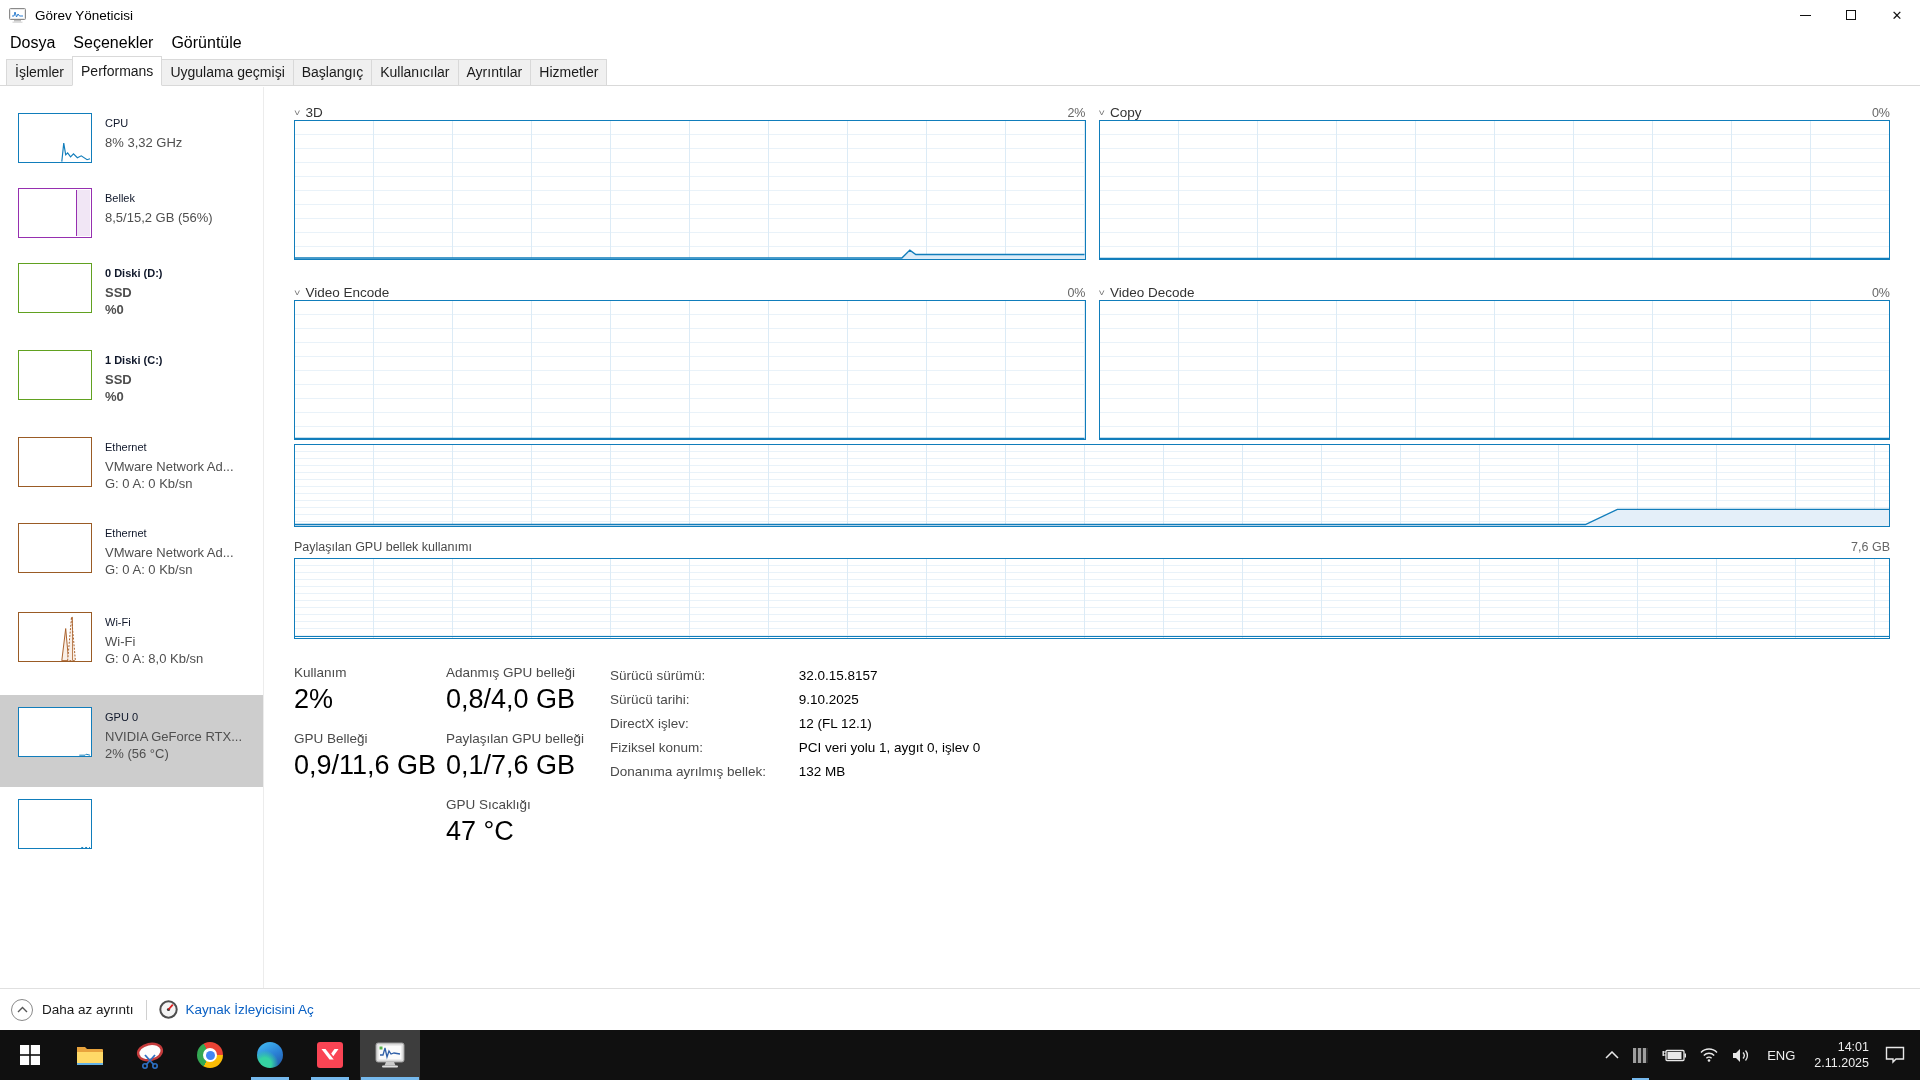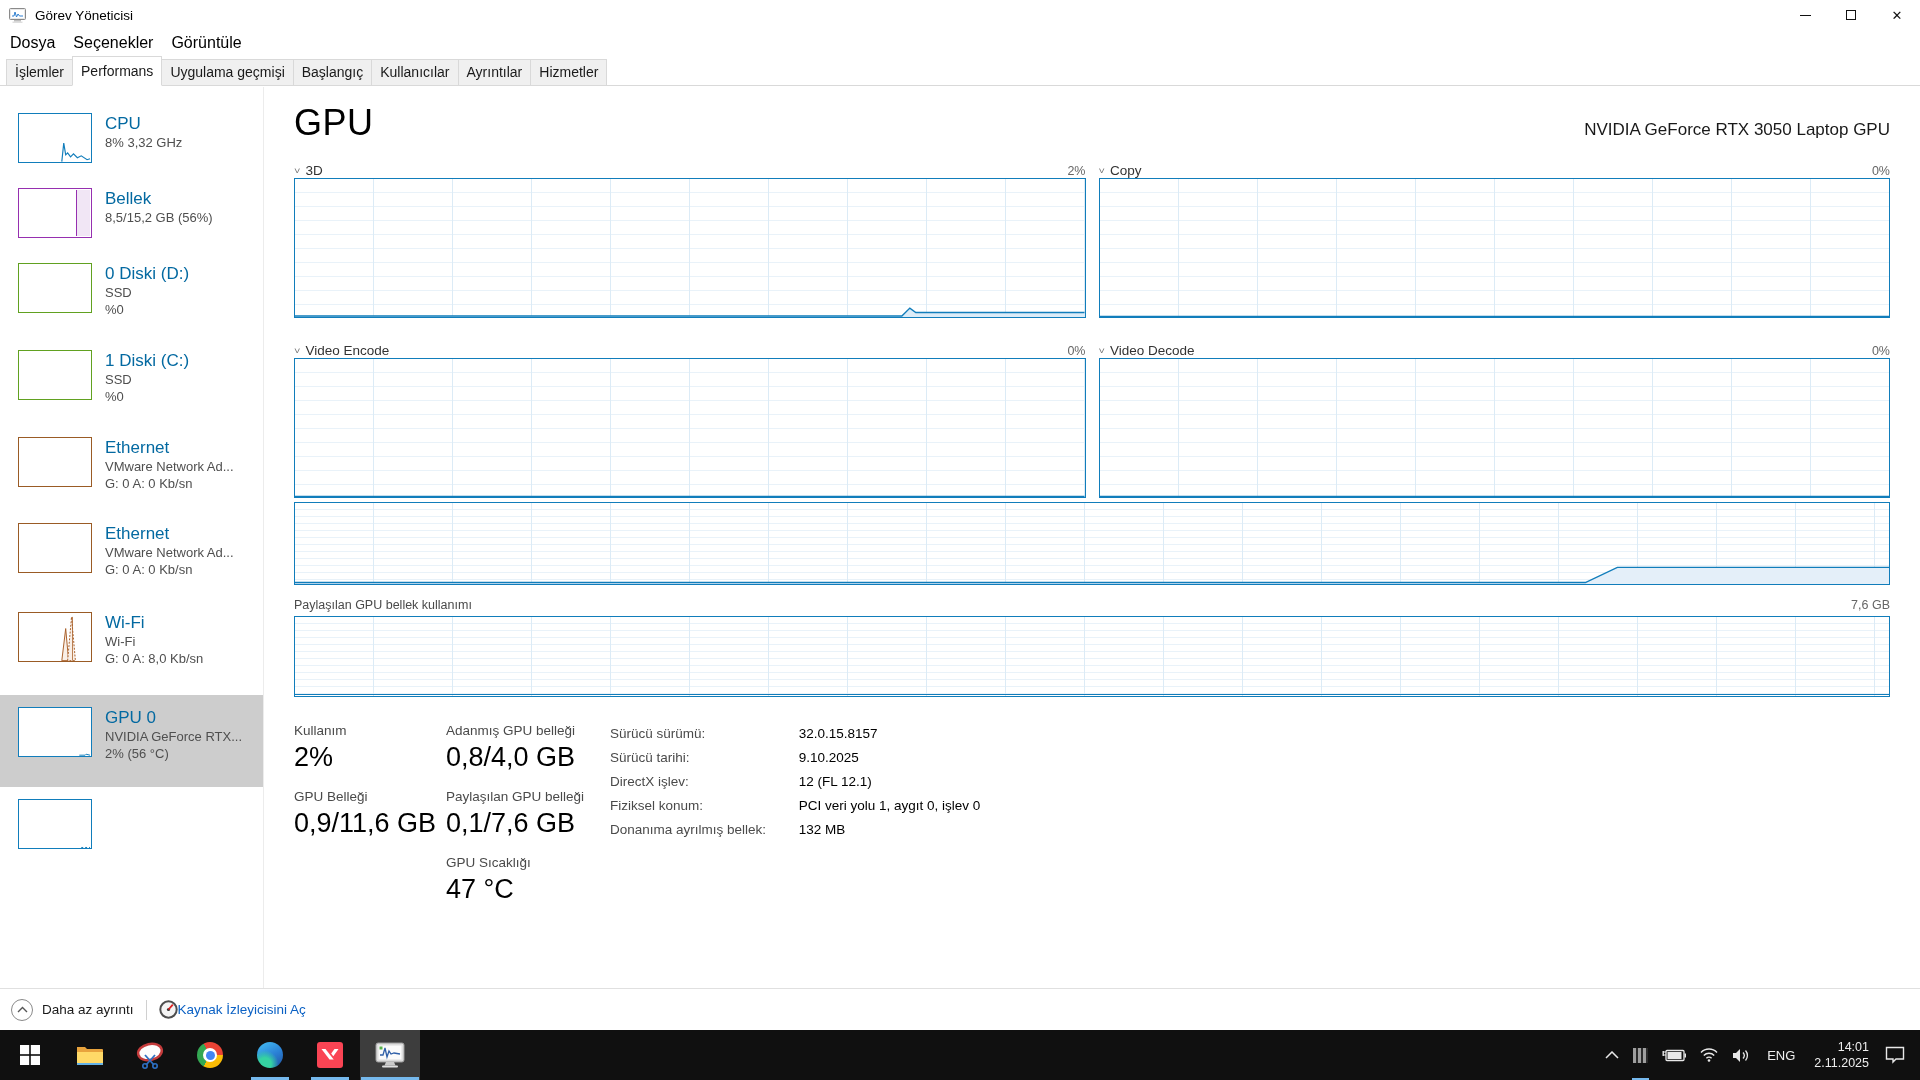--- a/index.html
+++ b/index.html
@@ -28,28 +28,28 @@
   .tabstrip { position:relative; height:30px; display:flex; align-items:flex-end; padding-left:6px; }
   .tabstrip::after { content:""; position:absolute; left:0; right:0; bottom:0; height:1px; background:#d9d9d9; }
   .tab { position:relative; z-index:1; font-size:14px; color:#1a1a1a; background:#f0f0f0;
          border:1px solid #d9d9d9; padding:4px 8px 5px; margin-right:-1px; }
   .tab.active { z-index:3; background:#fff; border-bottom-color:#fff; padding-top:6px; padding-bottom:6px; }
 
   
   .sidebar { position:absolute; left:0; top:87px; width:264px; bottom:42px;
              border-right:1px solid #ececec; padding-top:26px; overflow:hidden; }
   .side-item { display:flex; gap:13px; padding-left:18px; }
-  .side-item.h1 { height:75px; } .side-item.h2 { height:87px; }
+  .side-item.h1 { height:75px; } .side-item.h2 { height:87px;font-weight:bold; }
   .side-item.h2b { height:86px; } .side-item.h2c { height:89px; } .side-item.h2d { height:83px; }
   .side-item.gpu { height:92px; padding-top:12px; }
   .side-item.selected { background:#cdcdcd; }
   .thumb { width:74px; height:50px; flex:none; border:1px solid; position:relative; background:#fff; overflow:hidden; }
   .thumb svg { position:absolute; inset:0; }
   .side-txt { padding-top:0; min-width:0; }
-  .side-title { font-size:17px; color:#0369a1; line-height:21px; }
+  .side-title { font-size:11px; color:#0f172a; line-height:21px; }
   .side-l2, .side-l3 { font-size:13px; color:#4f4f4f; line-height:17px; white-space:nowrap; }
   .memfill { position:absolute; right:1px; top:1px; bottom:1px; width:14px;
              background:#f1e6f5; border-left:1px solid #962fb0; }
 
   
   .main { position:absolute; left:264px; top:87px; right:0; bottom:42px; padding:0 30px 0 30px; }
   .gpu-head { display:flex; justify-content:space-between; align-items:flex-end; margin-top:11px; height:47px; }
   .gpu-title { font-size:36px; font-weight:300; color:#000; line-height:44px; letter-spacing:0.5px; }
   .dev-name { font-size:17px; color:#191919; margin-bottom:5px; }
 
@@ -85,21 +85,21 @@
   .detail-row .dl { color:#4a4a4a; display:inline-block; width:185px; }
   .detail-row .dv { color:#000; }
 
   
   .footer { position:absolute; left:0; right:0; bottom:0; height:42px; border-top:1px solid #e0e0e0;
             display:flex; align-items:center; padding-left:11px; background:#fff; }
   .circle-btn { width:22px; height:22px; border-radius:50%; border:1px solid #8a8a8a;
                 display:flex; align-items:center; justify-content:center; margin-right:9px; }
   .less-label { font-size:13.5px; color:#1a1a1a; }
   .vsep { width:1px; height:20px; background:#d0d0d0; margin:0 12px; }
-  .resmon { display:flex; align-items:center; }
+  .resmon { display:flex; align-items:center; gap:8px; }
   .resmon-label { font-size:13.5px; color:#0b61c4; }
 
   
   .taskbar { position:absolute; left:0; bottom:0; width:1920px; height:50px; background:#101010;
              display:flex; align-items:stretch; }
   .tb-btn { width:60px; height:50px; position:relative; display:flex; align-items:center; justify-content:center; }
   .tb-btn.running::after { content:""; position:absolute; left:11px; right:11px; bottom:0; height:3px; background:#76b9ed; }
   .tb-btn.active-app { background:#3d3d3d; }
   .tb-btn.active-app::after { left:1px; right:1px; }
   .chrome-ball { width:26px; height:26px; border-radius:50%; position:relative;
@@ -257,24 +257,20 @@
       <div class="side-item gpu">
         <div class="thumb" style="border-color:#117dbb">
           <svg viewBox="0 0 74 50">
               <polyline points="64,48.8 73,48.8" fill="none" stroke="#117dbb" stroke-width="1" stroke-dasharray="2 2"></polyline>
             </svg>
         </div>
       </div>
     </div>
 
     <div class="main">
-      <div class="gpu-head">
-        <div class="gpu-title">GPU</div>
-        <div class="dev-name">NVIDIA GeForce RTX 3050 Laptop GPU</div>
-      </div>
 
       <div class="charts-row row1">
         <div class="chart-col">
           <div class="chart-head">
             <span class="nm">
                 <span class="chev">˅</span>
               <span>3D</span>
               </span>
             <span class="pct">2%</span>
           </div>

